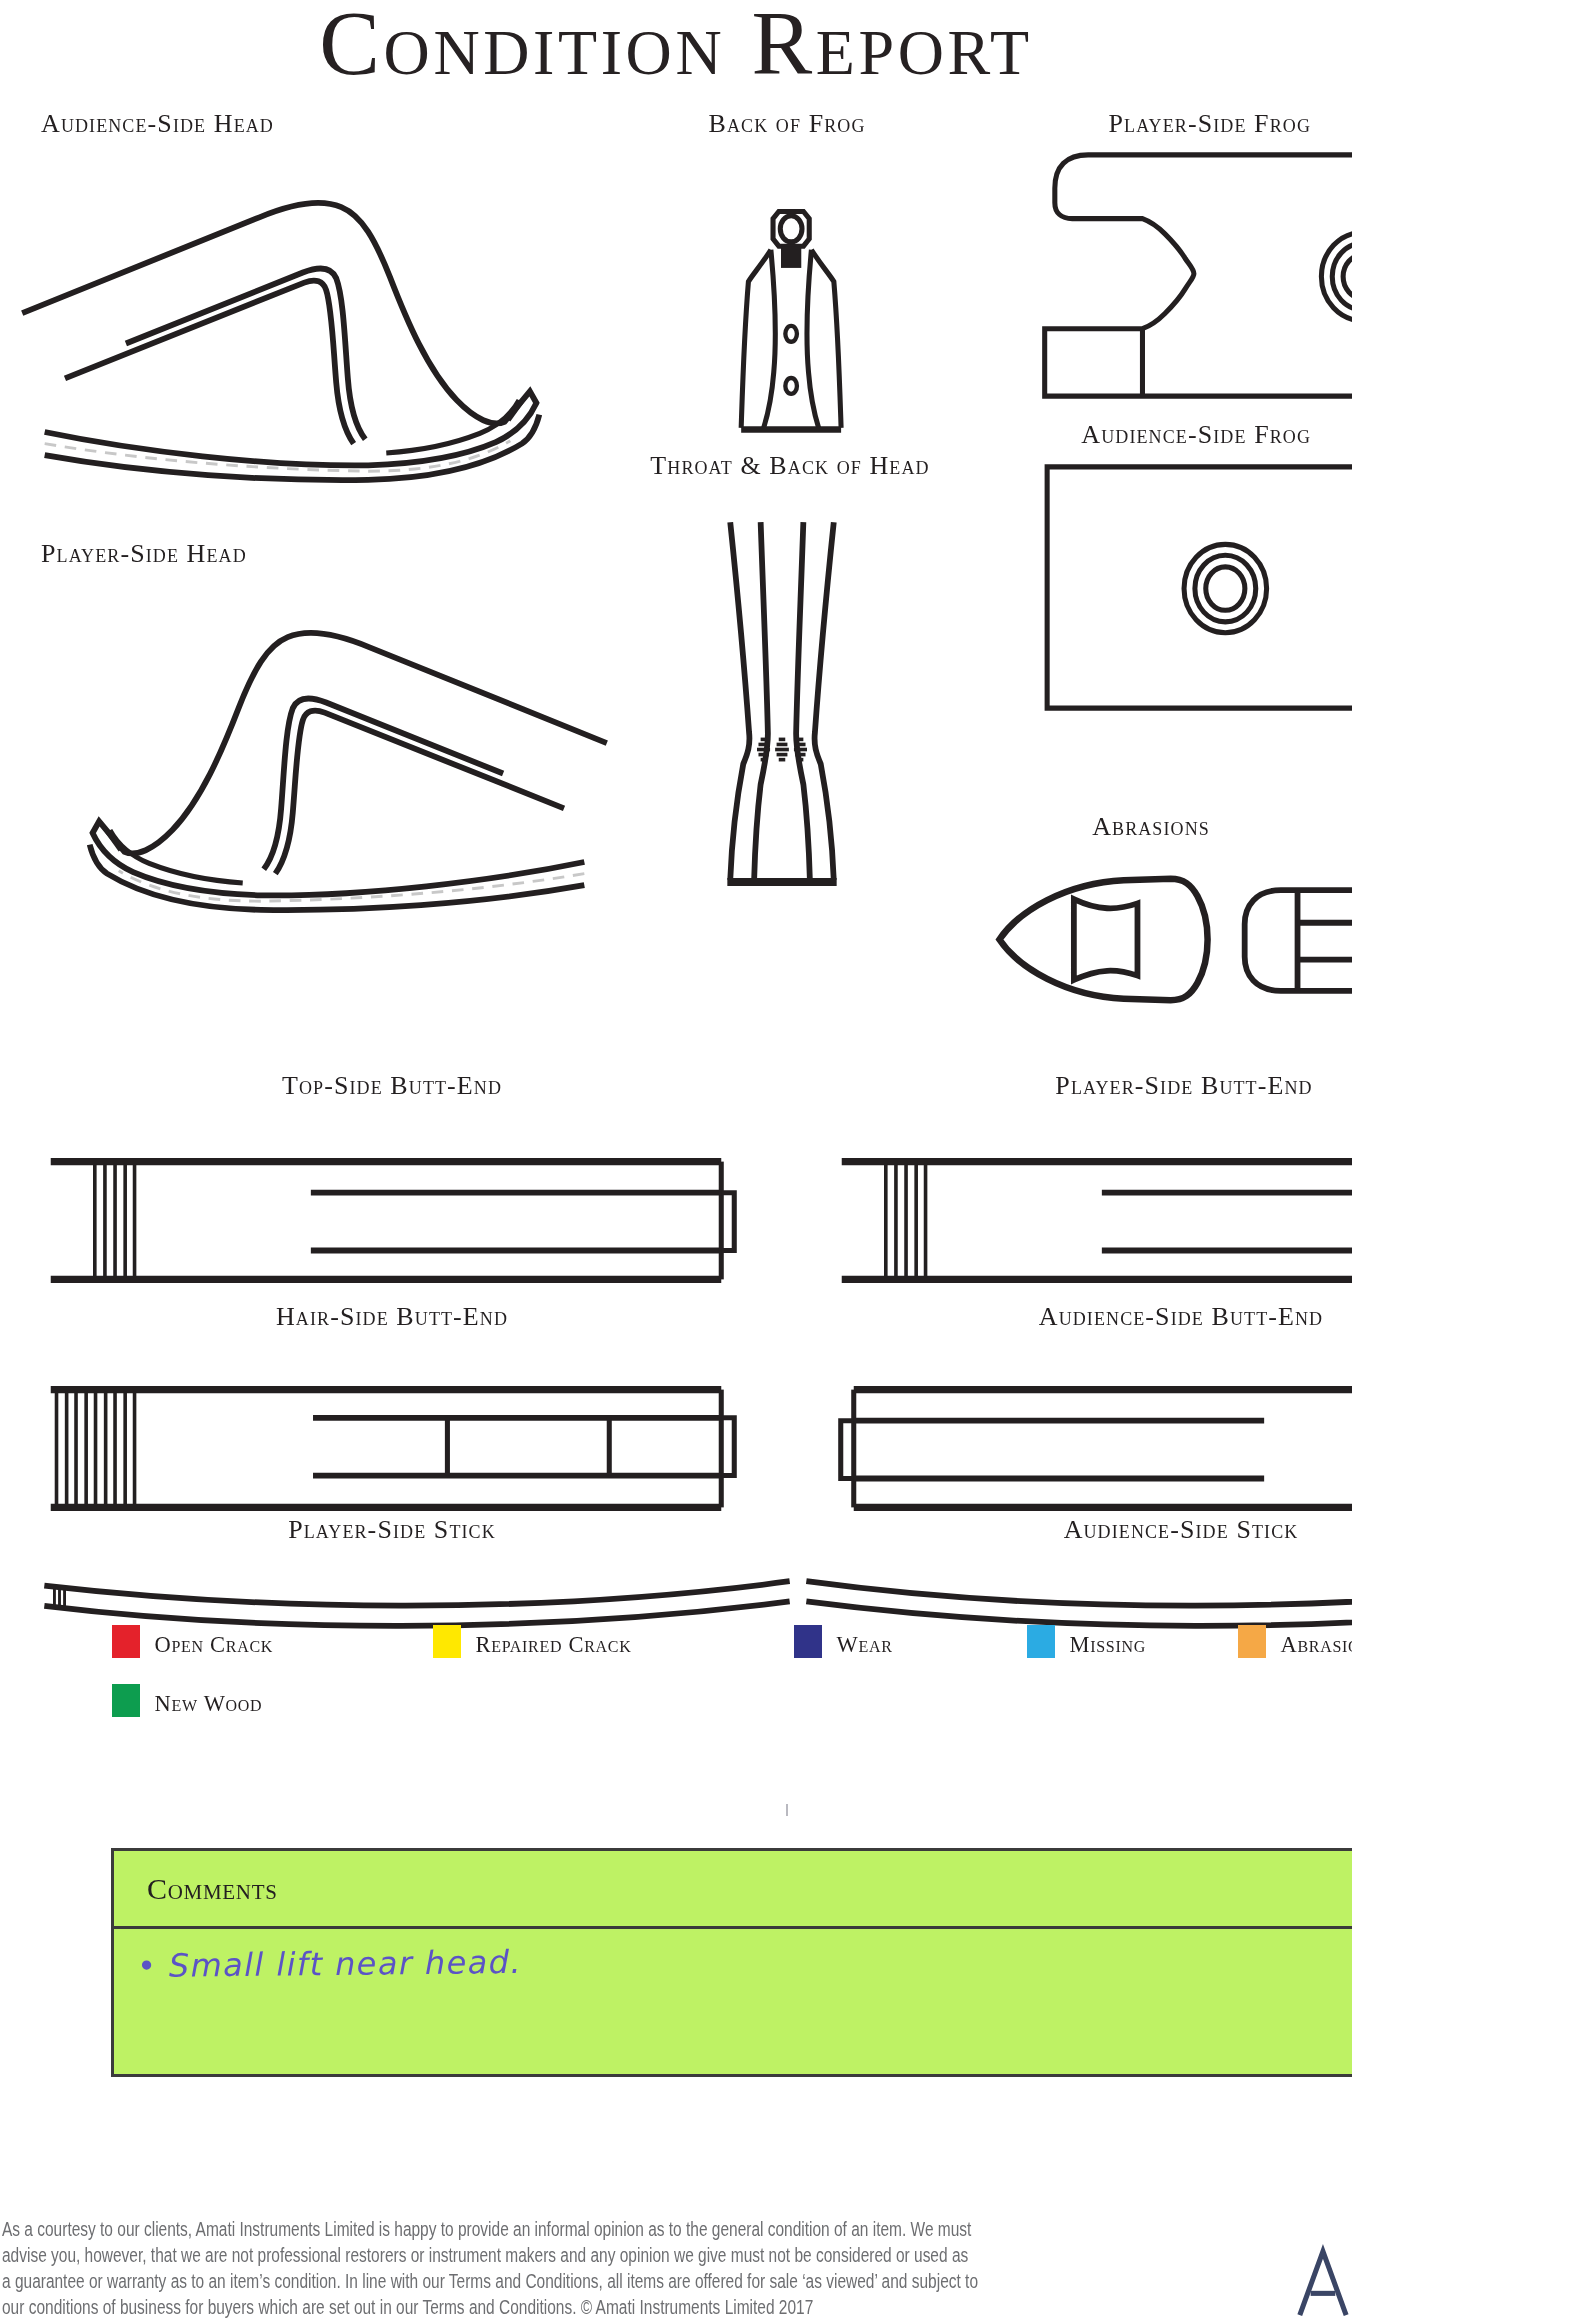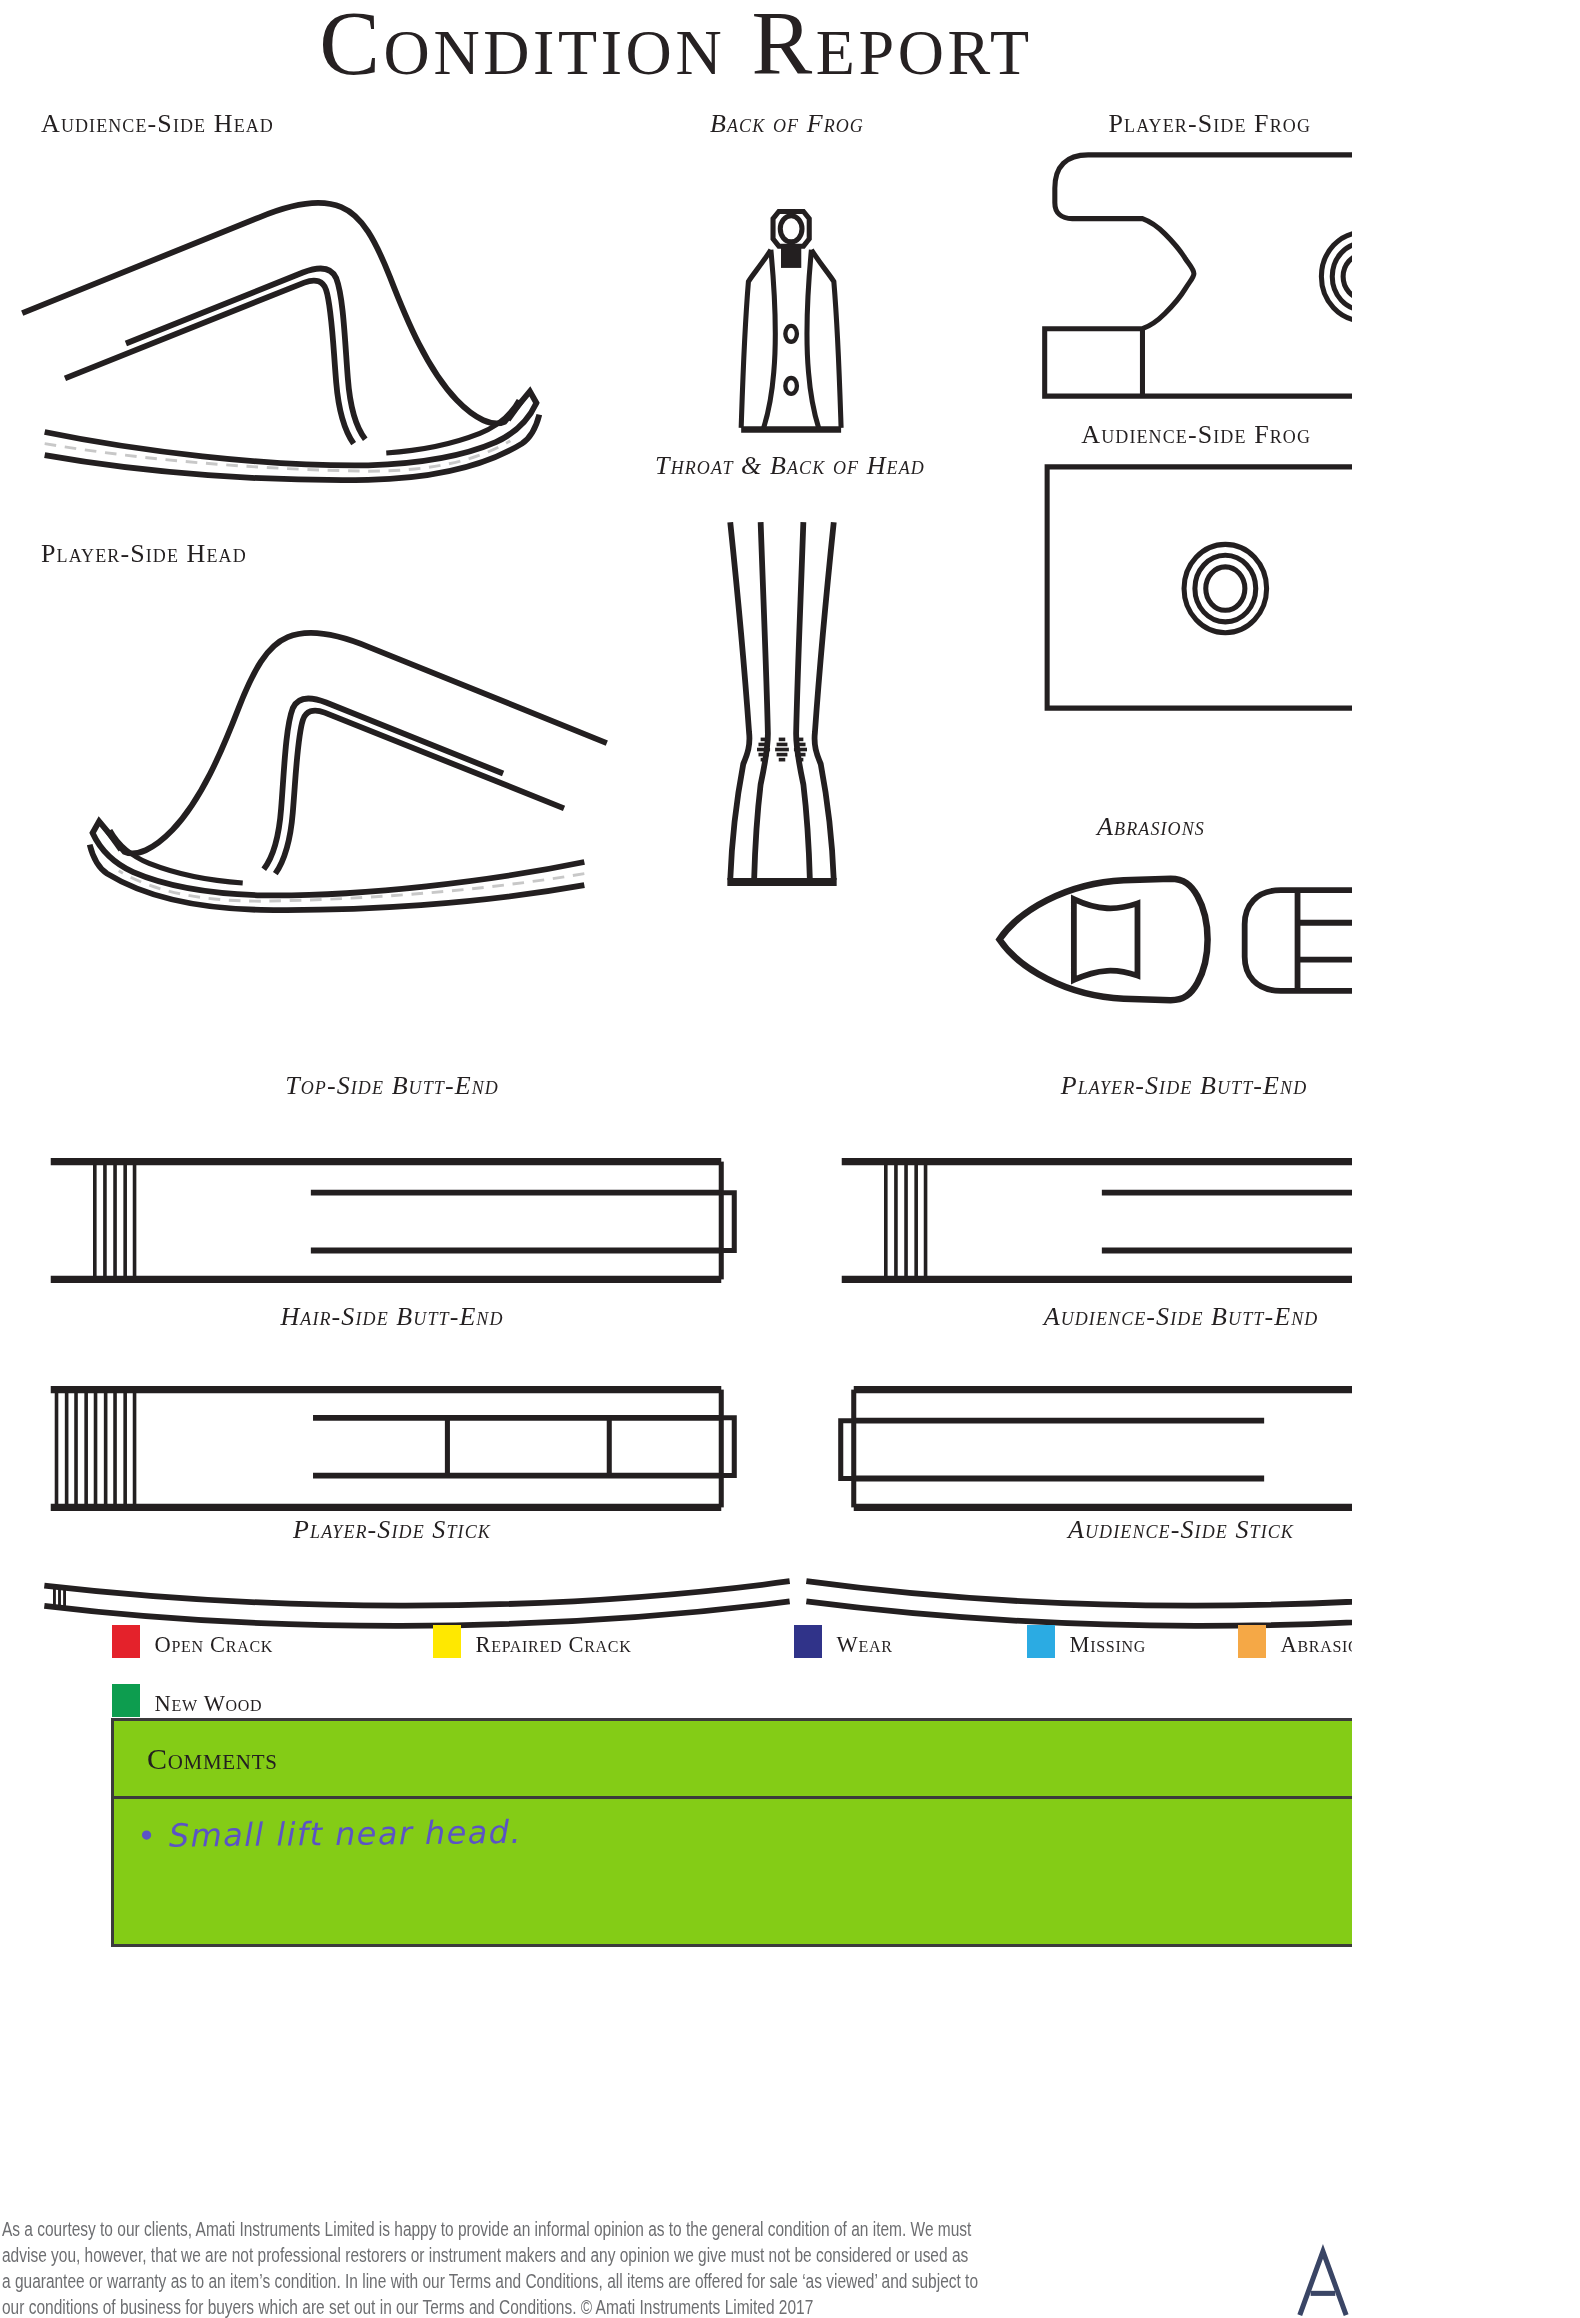--- a/index.html
+++ b/index.html
@@ -2,27 +2,27 @@
 <html style="font-size:11.6px"><head>
 <meta charset="utf-8">
 <style>
   html,body{margin:0;padding:0;background:#ffffff;}
   #page{position:relative;width:1352px;height:2319px;background:#ffffff;overflow:hidden;
         font-family:"Liberation Serif", serif;color:#231f20;}
   .abs{position:absolute;}
   .title{width:100%;text-align:center;top:-8.7px;font-size:91px;font-variant:small-caps;
          letter-spacing:3.6px;color:#262122;white-space:nowrap;}
   .lbl{font-size:26px;font-variant:small-caps;letter-spacing:1.1px;color:#231f20;white-space:nowrap;}
-  .lbl.center{transform:translateX(-50%);font-style:italic;}
+  .lbl.center{transform:translateX(-50%);}
   svg.draw{position:absolute;overflow:visible;}
   .legend-item{position:absolute;display:flex;align-items:flex-end;}
   .legend-swatch{width:27.5px;height:33px;margin-right:15px;flex:0 0 auto;}
   .legend-label{font-size:22.5px;font-variant:small-caps;letter-spacing:0.7px;color:#231f20;white-space:nowrap;}
-  .comments-box{position:absolute;left:111px;top:1718px;width:1346px;height:229px;
-                border:3.6px solid #3b3b3b;box-sizing:border-box;background:#84cc16;}
+  .comments-box{position:absolute;left:111px;top:1848px;width:1346px;height:229px;
+                border:3.6px solid #3b3b3b;box-sizing:border-box;background:#bef264;}
   .comments-header{height:75px;border-bottom:3.6px solid #3b3b3b;display:flex;align-items:center;}
   .comments-heading{font-size:30px;font-variant:small-caps;letter-spacing:0.7px;margin-left:33px;}
   .handwriting{position:absolute;left:23px;top:94px;font-family:"DejaVu Sans",sans-serif;
                font-style:italic;font-size:32px;color:#5b53c6;letter-spacing:1.4px;
                transform:rotate(-0.6deg);white-space:nowrap;}
   .tick{position:absolute;left:786px;top:1804px;width:2.2px;height:11.6px;background:#b9b9c0;}
   .disclaimer{position:absolute;left:2.2px;top:2216px;width:1377px;color:#6d6e71;
               font-family:"Liberation Sans",sans-serif;font-size:19.6px;line-height:26px;
               transform:scaleX(0.79);transform-origin:0 0;}
   .disclaimer div{white-space:nowrap;}

